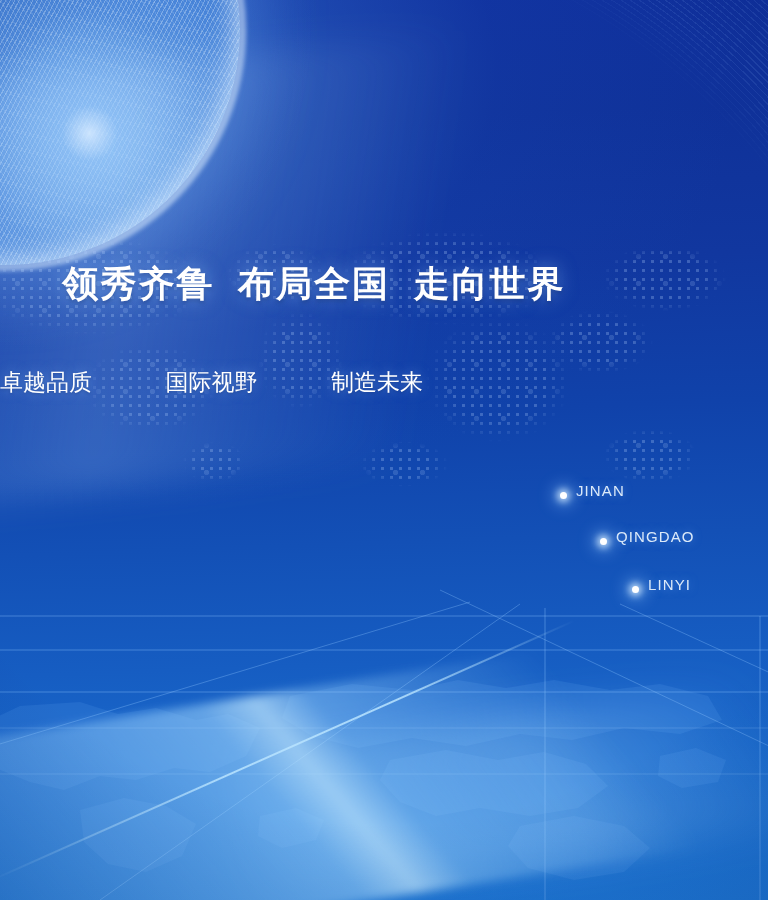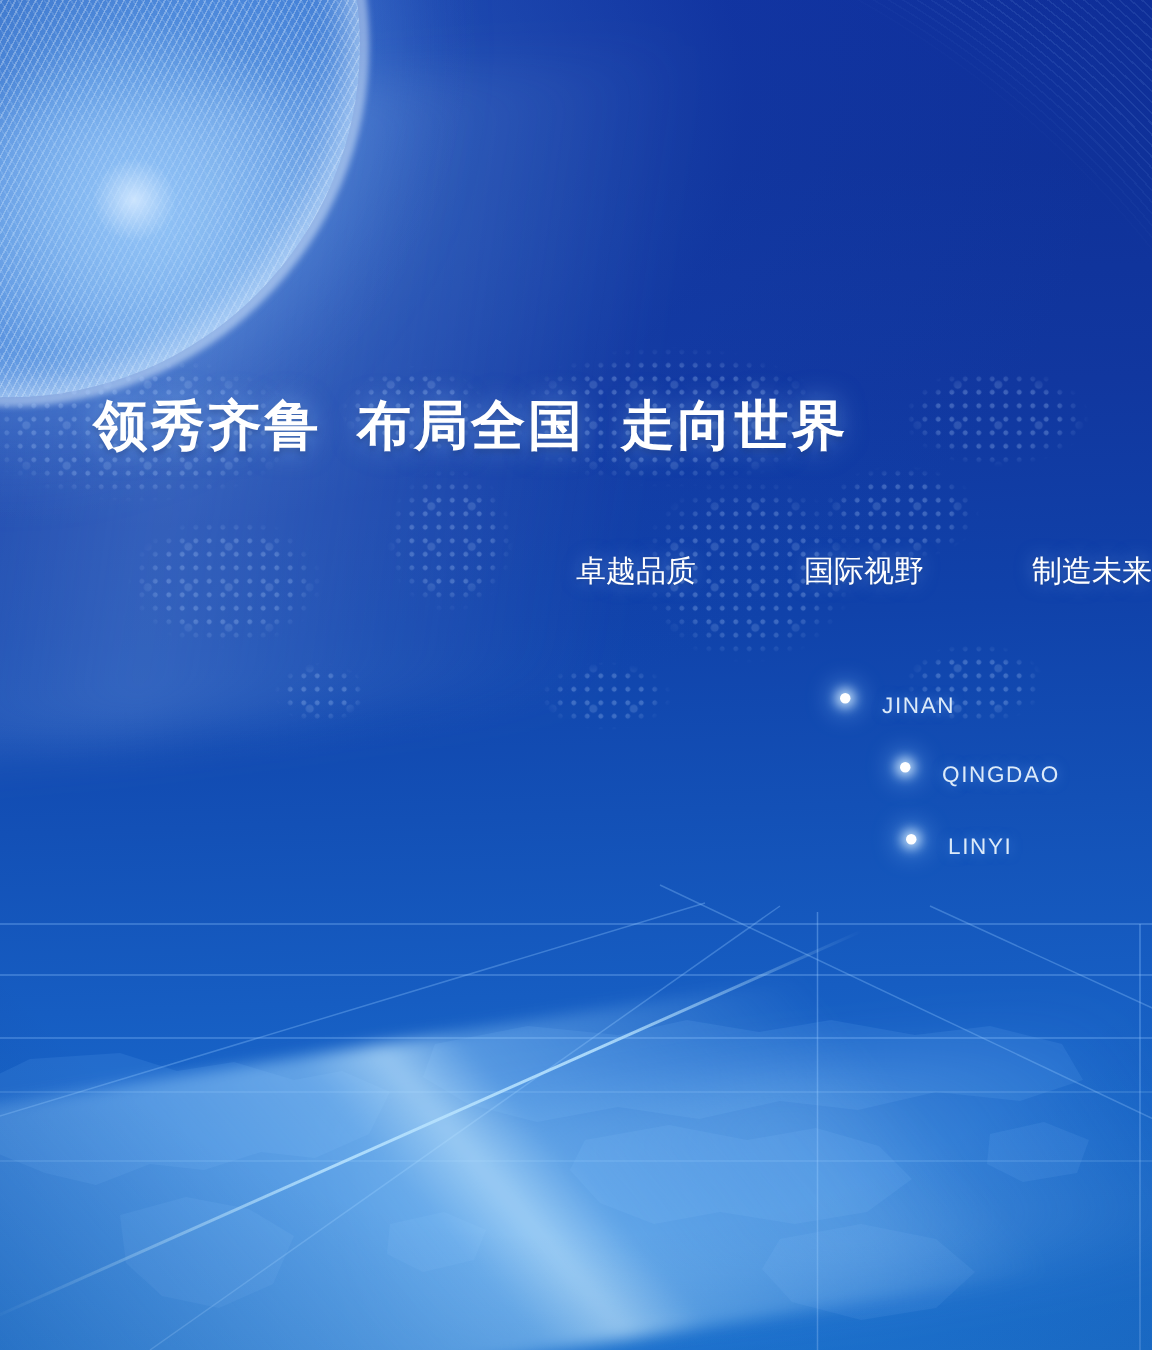--- a/index.html
+++ b/index.html
@@ -186,59 +186,60 @@
     letter-spacing:2px;
     line-height:1.06;
     white-space:nowrap;
     text-shadow:0 0 18px rgba(150,200,255,0.55), 0 2px 4px rgba(8,30,90,0.45);
   }
 
   #subline {
     position:absolute;
     left:0; top:370px;
     width:768px;
-    text-align:right;
+    text-align:left;
     color:#ffffff;
     font-family:"Liberation Serif", "DejaVu Serif", serif;
-    font-size:20px;
+    font-size:23px;
     font-weight:400;
     line-height:1.1;
     white-space:nowrap;
     text-shadow:0 0 12px rgba(150,200,255,0.50), 0 1px 3px rgba(8,30,90,0.40);
   }
   #subline .sub-item { display:inline-block; }
   #subline .sub-gap { display:inline-block; width:62px; }
 
   
   .city {
     position:absolute;
     display:flex;
-    align-items:flex-start;
-    gap:21px;
+    align-items:flex-end;
+    gap:9px;
     white-space:nowrap;
+    margin-top:20px;
   }
   .city-dot {
     position:relative;
     width:7px; height:7px;
     border-radius:50%;
     background:#ffffff;
     box-shadow:0 0 7px 3px rgba(210,235,255,0.85), 0 0 16px 7px rgba(140,195,255,0.45);
     flex:0 0 auto;
   }
   .city-label {
     color:#dceaf9;
     font-family:"Liberation Sans", sans-serif;
     font-size:15px;
     font-weight:400;
     letter-spacing:1.1px;
     text-shadow:0 0 8px rgba(120,180,255,0.55);
   }
   #city-0 { left:560px; top:462px; }
   #city-1 { left:600px; top:508px; }
-  #city-2 { left:604px; top:556px; }
+  #city-2 { left:632px; top:556px; }
 </style>
 </head>
 <body>
 
 <div id="banner">
 
   <div id="arcs"></div>
 
   <div id="globe-wrap">
     <div id="globe-glow"></div>

